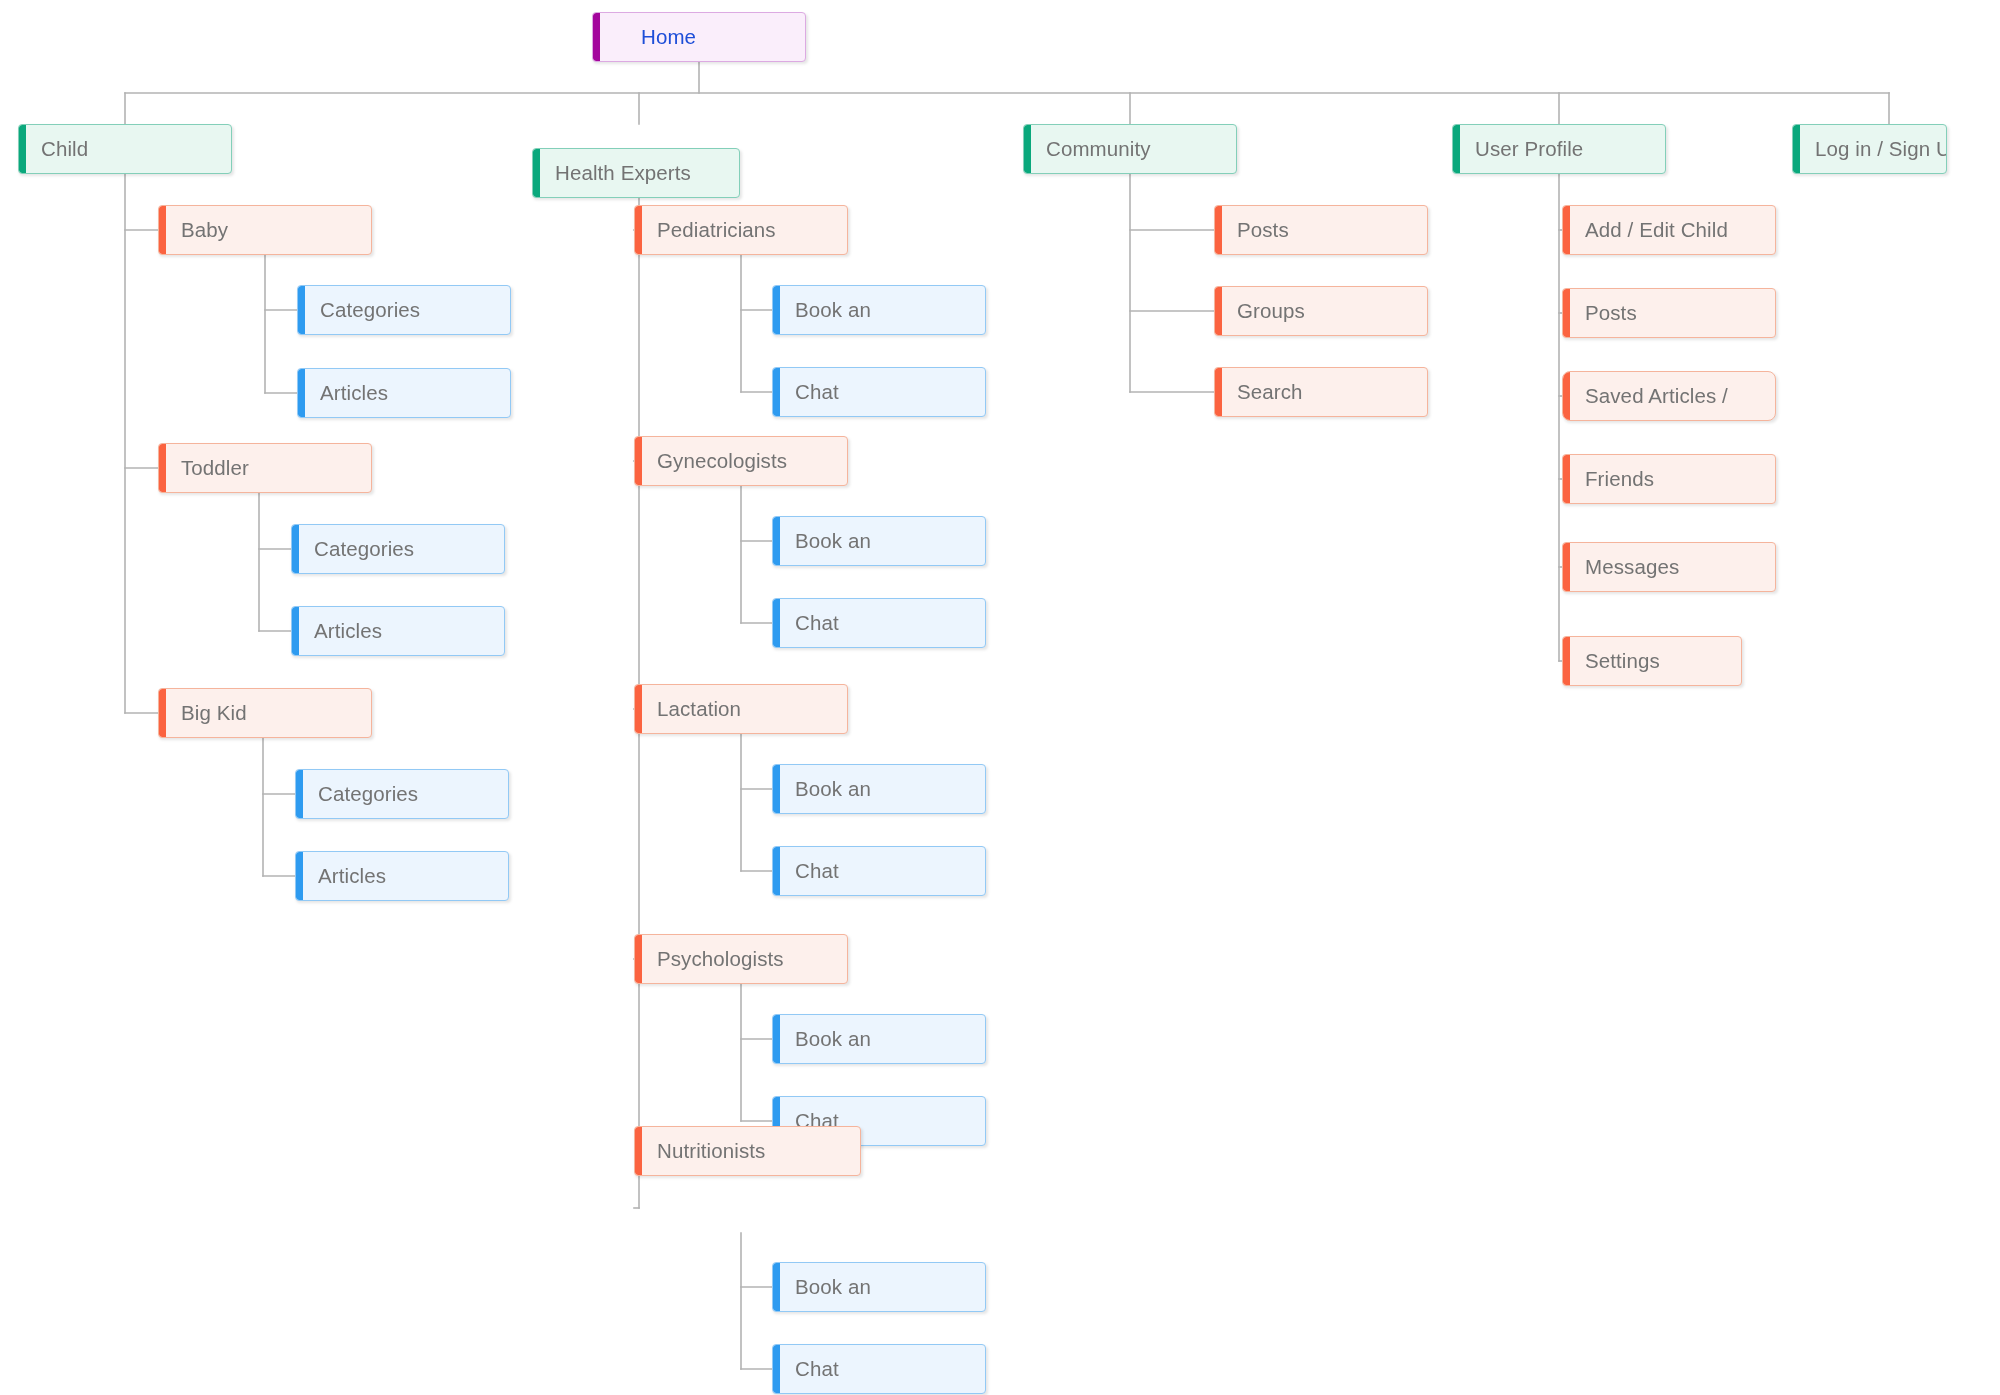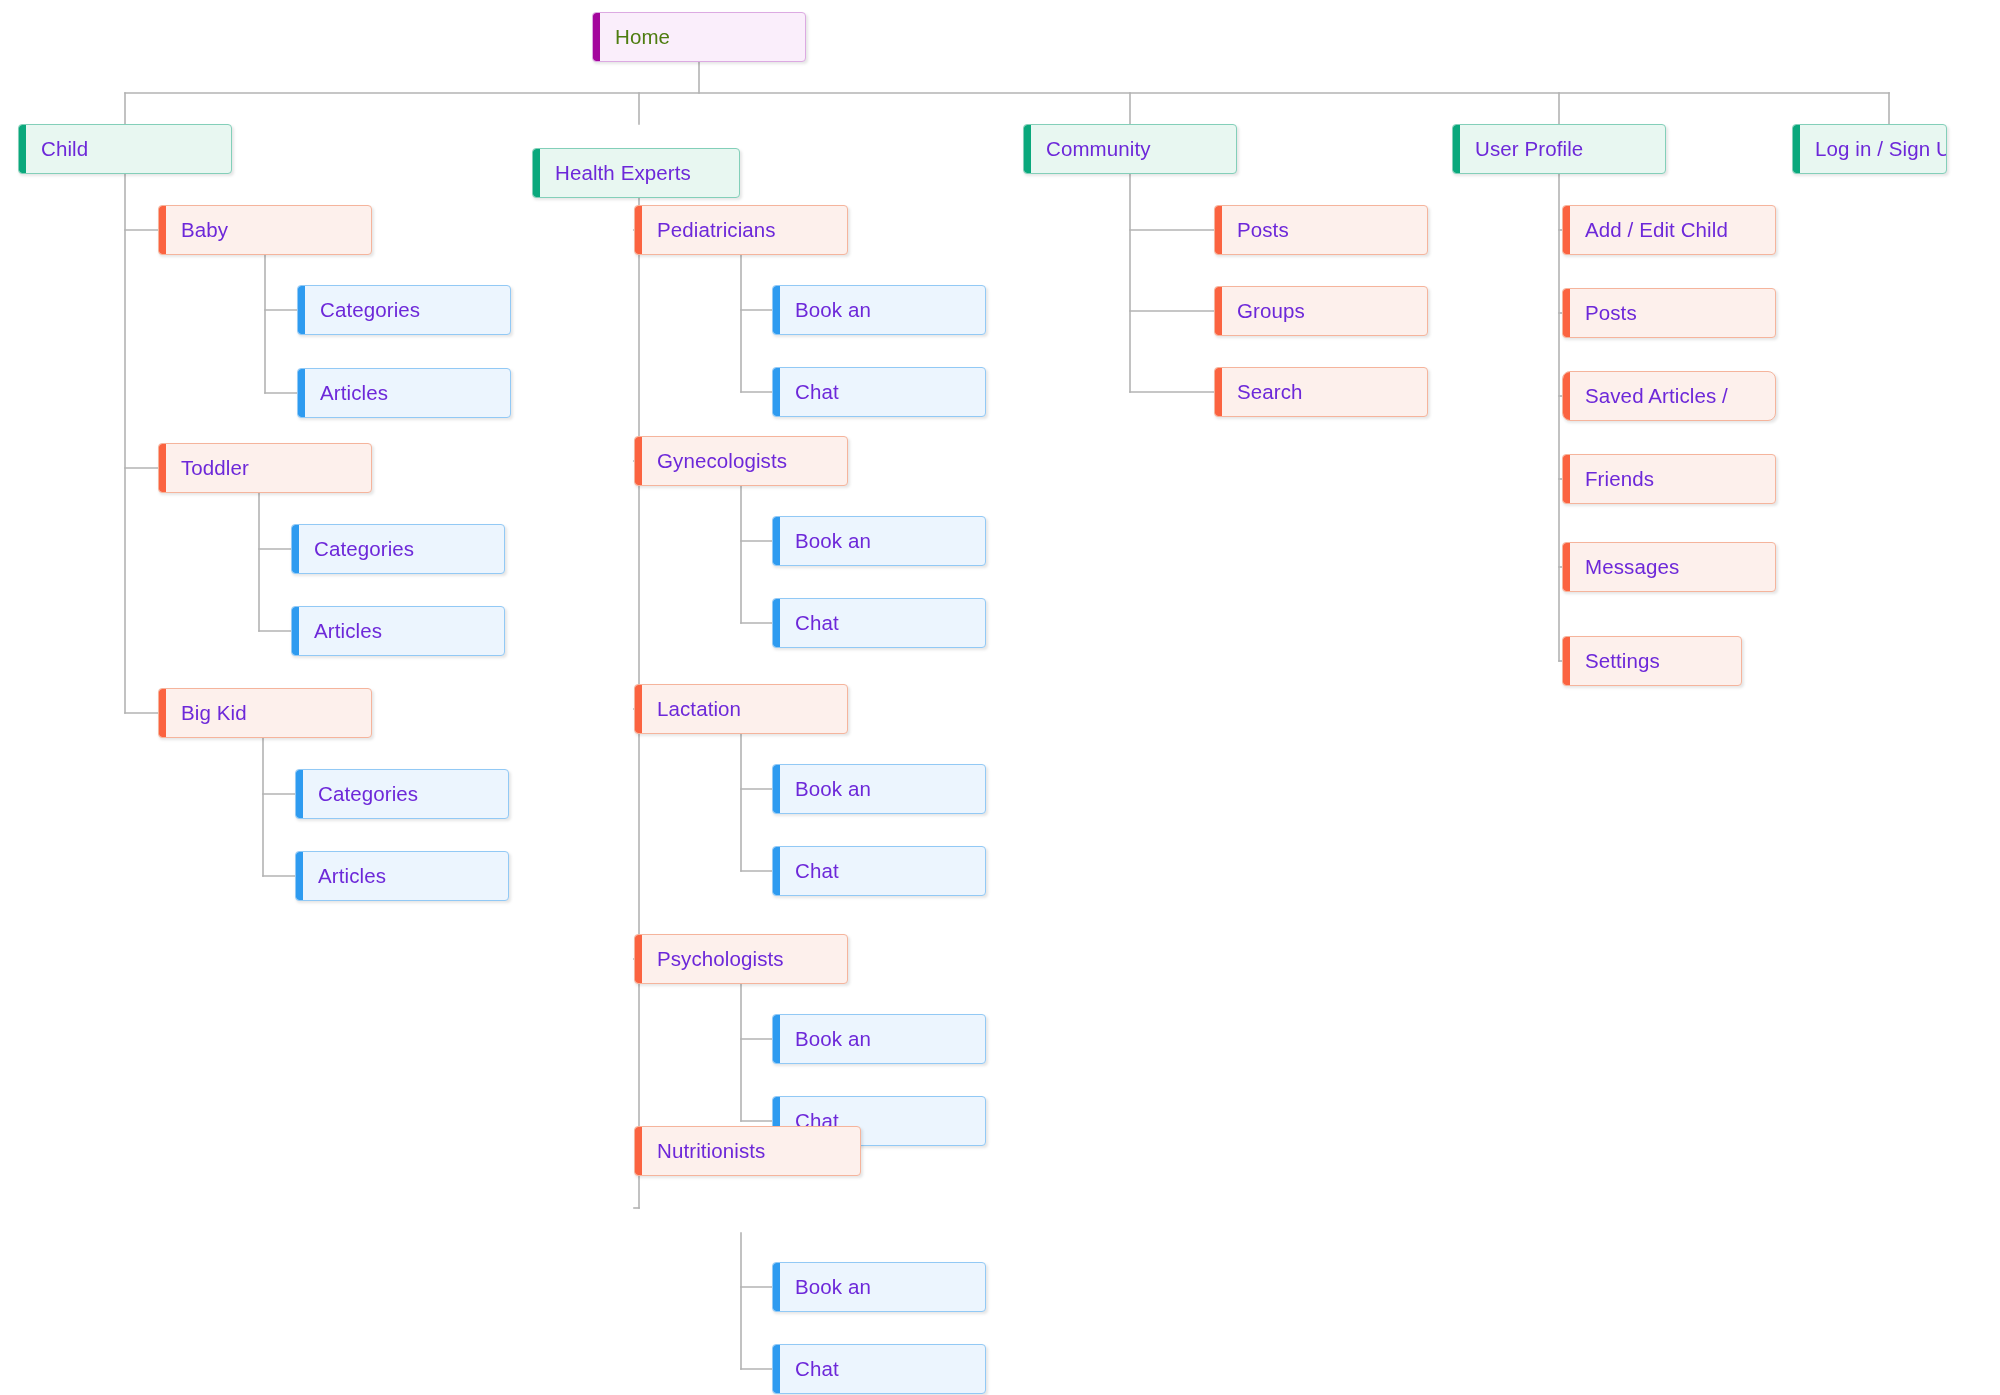--- a/index.html
+++ b/index.html
@@ -48,29 +48,29 @@
     left:0; top:0; bottom:0;
     width:7px;
     border-radius:3px 0 0 3px;
   }
   .node .lbl{
     position:relative;
     padding-left:22px;
     padding-right:10px;
     font-size:20.5px;
     line-height:1.15;
-    color:#6d28d9;
+    color:#737373;
     white-space:nowrap;
     letter-spacing:.1px;
   }
 
   
   .n-root{ background:#faeefb; border-color:#dcaae2; }
   .n-root .bar{ background:#a4059d; }
-  .n-root .lbl{ color:#4d7c0f; }
+  .n-root .lbl{ color:#1d4ed8;margin-left:26px; }
 
   
   .n-l1{ background:#e8f7f1; border-color:#83cfb9; }
   .n-l1 .bar{ background:#0aa87c; }
 
   
   .n-l2{ background:#fdf0ec; border-color:#f5b49c; }
   .n-l2 .bar{ background:#fb6340; }
 
   

